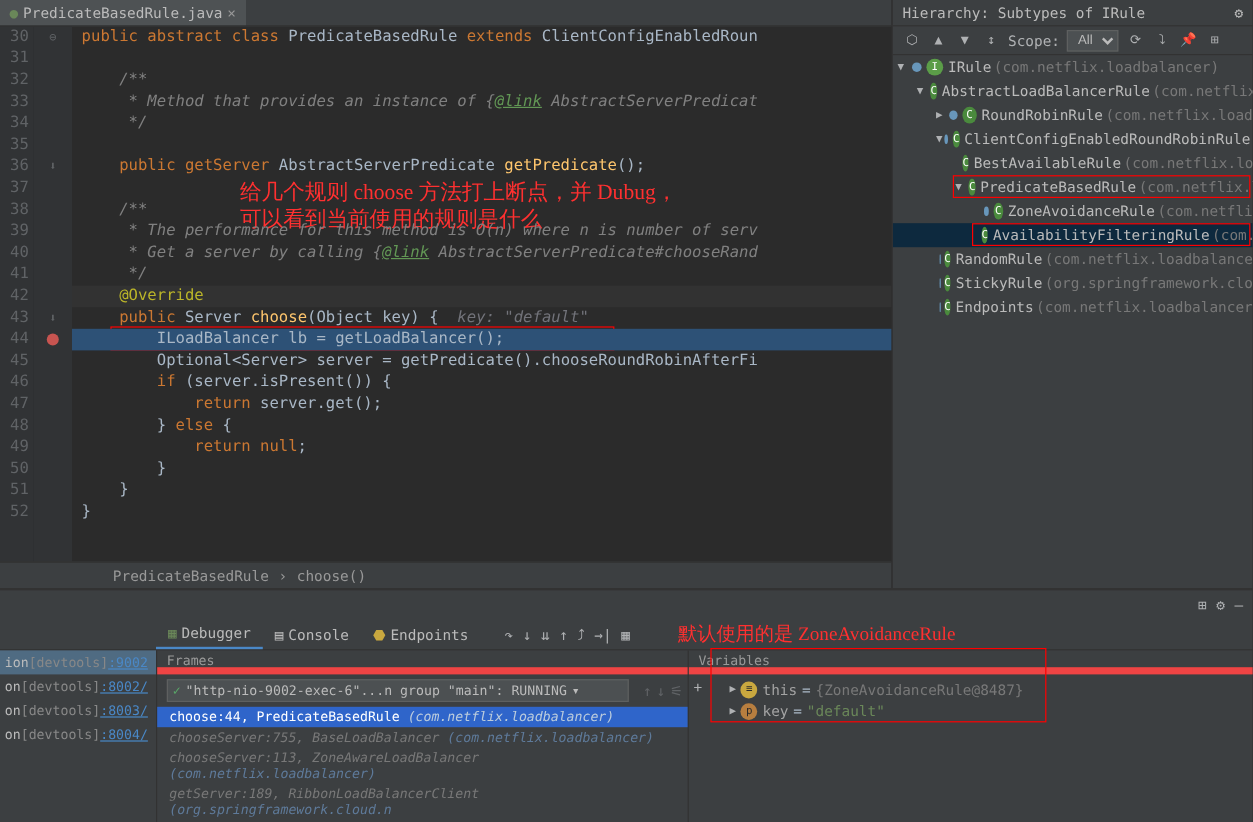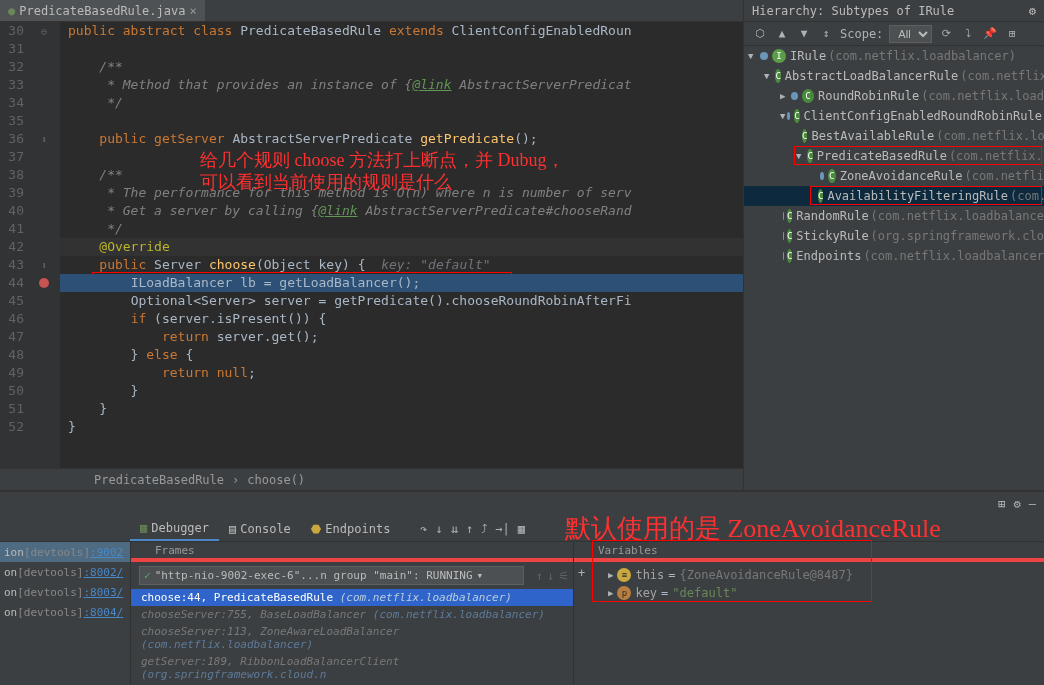--- a/index.html
+++ b/index.html
@@ -52,21 +52,21 @@
 .debug-tabs { height: 26px; display: flex; align-items: center; gap: 0; padding-left: 130px; border-bottom: 1px solid #323232; }
 .debug-tab { padding: 4px 10px; color: #bbb; display: flex; align-items: center; gap: 4px; }
 .debug-tab.active { border-bottom: 2px solid #4a88c7; }
 .debug-toolbar-icons { display: flex; gap: 8px; margin-left: 20px; color: #afb1b3; }
 .debug-body { flex: 1; display: flex; }
 .left-debug-col { width: 130px; background: #3c3f41; }
 .left-debug-item { height: 20px; display: flex; align-items: center; padding: 0 4px; color: #bbb; font-size: 11px; white-space: nowrap; overflow: hidden; }
 .left-debug-item .port { color: #4a88c7; text-decoration: underline; }
 .left-debug-item.hi { background: #4f6b82; }
 .frames-col { flex: 1; display: flex; flex-direction: column; border-left: 1px solid #323232; border-right: 1px solid #323232; }
-.section-title { height: 20px; padding: 2px 24px; color: #999; font-size: 11px; border-bottom: 4px solid #ef4444; }
+.section-title { height: 20px; padding: 2px 8px; color: #999; font-size: 11px; border-bottom: 6px solid #ef4444; }
 .thread-select { margin: 4px 8px; background: #4c5052; border: 1px solid #5e6060; color: #bbb; padding: 2px 4px; display: flex; align-items: center; gap: 4px; font-size: 11px; }
 .thread-select .check { color: #59a869; }
 .frame-item { padding: 2px 10px; color: #787878; font-size: 11px; font-style: italic; }
 .frame-item.sel { background: #2f65ca; color: #fff; font-style: normal; }
 .frame-item .pkg { color: #5e7a9a; font-style: italic; }
 .frame-item.sel .pkg { color: #bcd; }
 .vars-col { width: 470px; display: flex; flex-direction: column; }
 .vars-body { flex: 1; padding: 4px; position: relative; }
 .var-row { padding: 2px 8px 2px 30px; display: flex; align-items: center; gap: 4px; font-size: 12px; }
 .var-icon { width: 14px; height: 14px; border-radius: 50%; display: flex; align-items: center; justify-content: center; font-size: 9px; }
@@ -309,21 +309,21 @@
       </div>
       <div class="debug-toolbar-icons">
         <span>↷</span>
         <span>↓</span>
         <span>⇊</span>
         <span>↑</span>
         <span>⤴</span>
         <span>→|</span>
         <span>▦</span>
       </div>
-      <div class="red-anno" style="position:static;margin-left:40px;font-size:26px">默认使用的是 ZoneAvoidanceRule</div>
+      <div class="red-anno" style="position:static;margin-left:40px;font-size:16px">默认使用的是 ZoneAvoidanceRule</div>
     </div>
     <div class="debug-body">
       <div class="left-debug-col" id="leftdbg">
           <div class="left-debug-item hi">ion <span style="color:#888">[devtools]</span> <span class="port">:9002</span></div>
           <div class="left-debug-item">on <span style="color:#888">[devtools]</span> <span class="port">:8002/</span></div>
           <div class="left-debug-item">on <span style="color:#888">[devtools]</span> <span class="port">:8003/</span></div>
           <div class="left-debug-item">on <span style="color:#888">[devtools]</span> <span class="port">:8004/</span></div>
         </div>
       <div class="frames-col">
         <div class="section-title">Frames</div>

